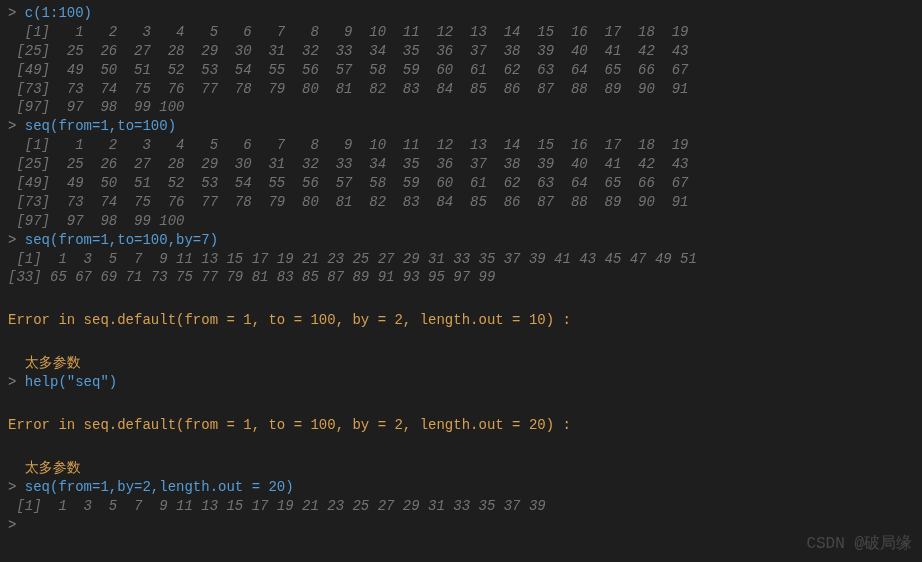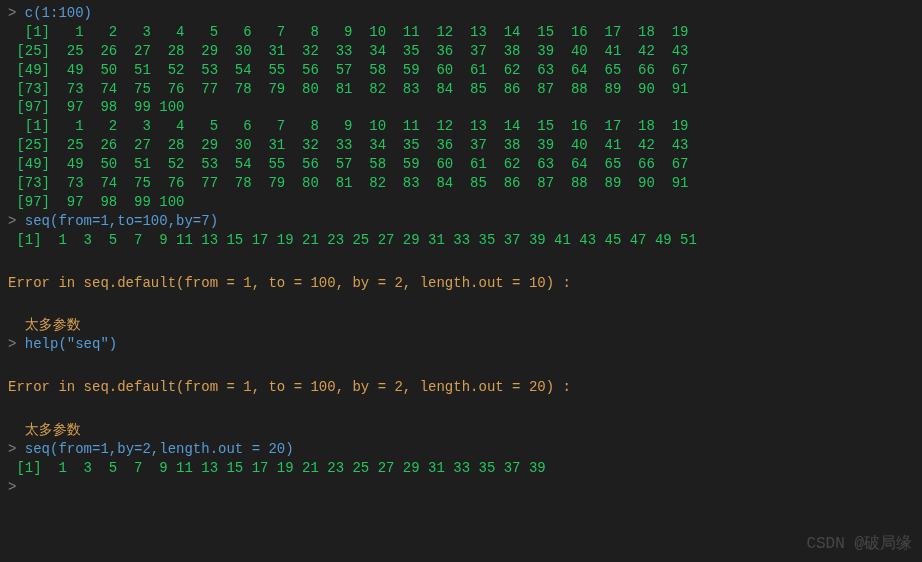--- a/index.html
+++ b/index.html
@@ -12,47 +12,49 @@
     line-height: 1.35;
     width: 922px;
     height: 562px;
     box-sizing: border-box;
     overflow: hidden;
     position: relative;
   }
   .line { white-space: pre; }
   .prompt { color: #808080; }
   .code { color: #569cd6; }
-  .output { color: #22c55e; }
+  .output { color: #737373; font-style: italic; }
   .error { color: #d7a050; margin-top: 24px; }
   .watermark {
     position: absolute;
     right: 10px;
     bottom: 6px;
     color: rgba(255,255,255,0.18);
     font-size: 16px;
   }
 </style>
 </head>
 <body>
 
 <div id="console">
     <div class="line"><span class="prompt">&gt; </span><span class="code">c(1:100)</span></div>
     <div class="line output">  [1]   1   2   3   4   5   6   7   8   9  10  11  12  13  14  15  16  17  18  19</div>
     <div class="line output"> [25]  25  26  27  28  29  30  31  32  33  34  35  36  37  38  39  40  41  42  43</div>
     <div class="line output"> [49]  49  50  51  52  53  54  55  56  57  58  59  60  61  62  63  64  65  66  67</div>
     <div class="line output"> [73]  73  74  75  76  77  78  79  80  81  82  83  84  85  86  87  88  89  90  91</div>
     <div class="line output"> [97]  97  98  99 100</div>
+    <div class="line"><span class="prompt">&gt; </span><span class="code">seq(from=1,to=100)</span></div>
     <div class="line output">  [1]   1   2   3   4   5   6   7   8   9  10  11  12  13  14  15  16  17  18  19</div>
     <div class="line output"> [25]  25  26  27  28  29  30  31  32  33  34  35  36  37  38  39  40  41  42  43</div>
     <div class="line output"> [49]  49  50  51  52  53  54  55  56  57  58  59  60  61  62  63  64  65  66  67</div>
     <div class="line output"> [73]  73  74  75  76  77  78  79  80  81  82  83  84  85  86  87  88  89  90  91</div>
     <div class="line output"> [97]  97  98  99 100</div>
     <div class="line"><span class="prompt">&gt; </span><span class="code">seq(from=1,to=100,by=7)</span></div>
     <div class="line output"> [1]  1  3  5  7  9 11 13 15 17 19 21 23 25 27 29 31 33 35 37 39 41 43 45 47 49 51</div>
+    <div class="line output">[33] 65 67 69 71 73 75 77 79 81 83 85 87 89 91 93 95 97 99</div>
     <div class="line error">Error in seq.default(from = 1, to = 100, by = 2, length.out = 10) :</div>
     <div class="line error">  太多参数</div>
     <div class="line"><span class="prompt">&gt; </span><span class="code">help("seq")</span></div>
     <div class="line error">Error in seq.default(from = 1, to = 100, by = 2, length.out = 20) :</div>
     <div class="line error">  太多参数</div>
     <div class="line"><span class="prompt">&gt; </span><span class="code">seq(from=1,by=2,length.out = 20)</span></div>
     <div class="line output"> [1]  1  3  5  7  9 11 13 15 17 19 21 23 25 27 29 31 33 35 37 39</div>
     <div class="line"><span class="prompt">&gt; </span><span class="code"></span></div>
   </div>
 <div class="watermark">CSDN @破局缘</div>

